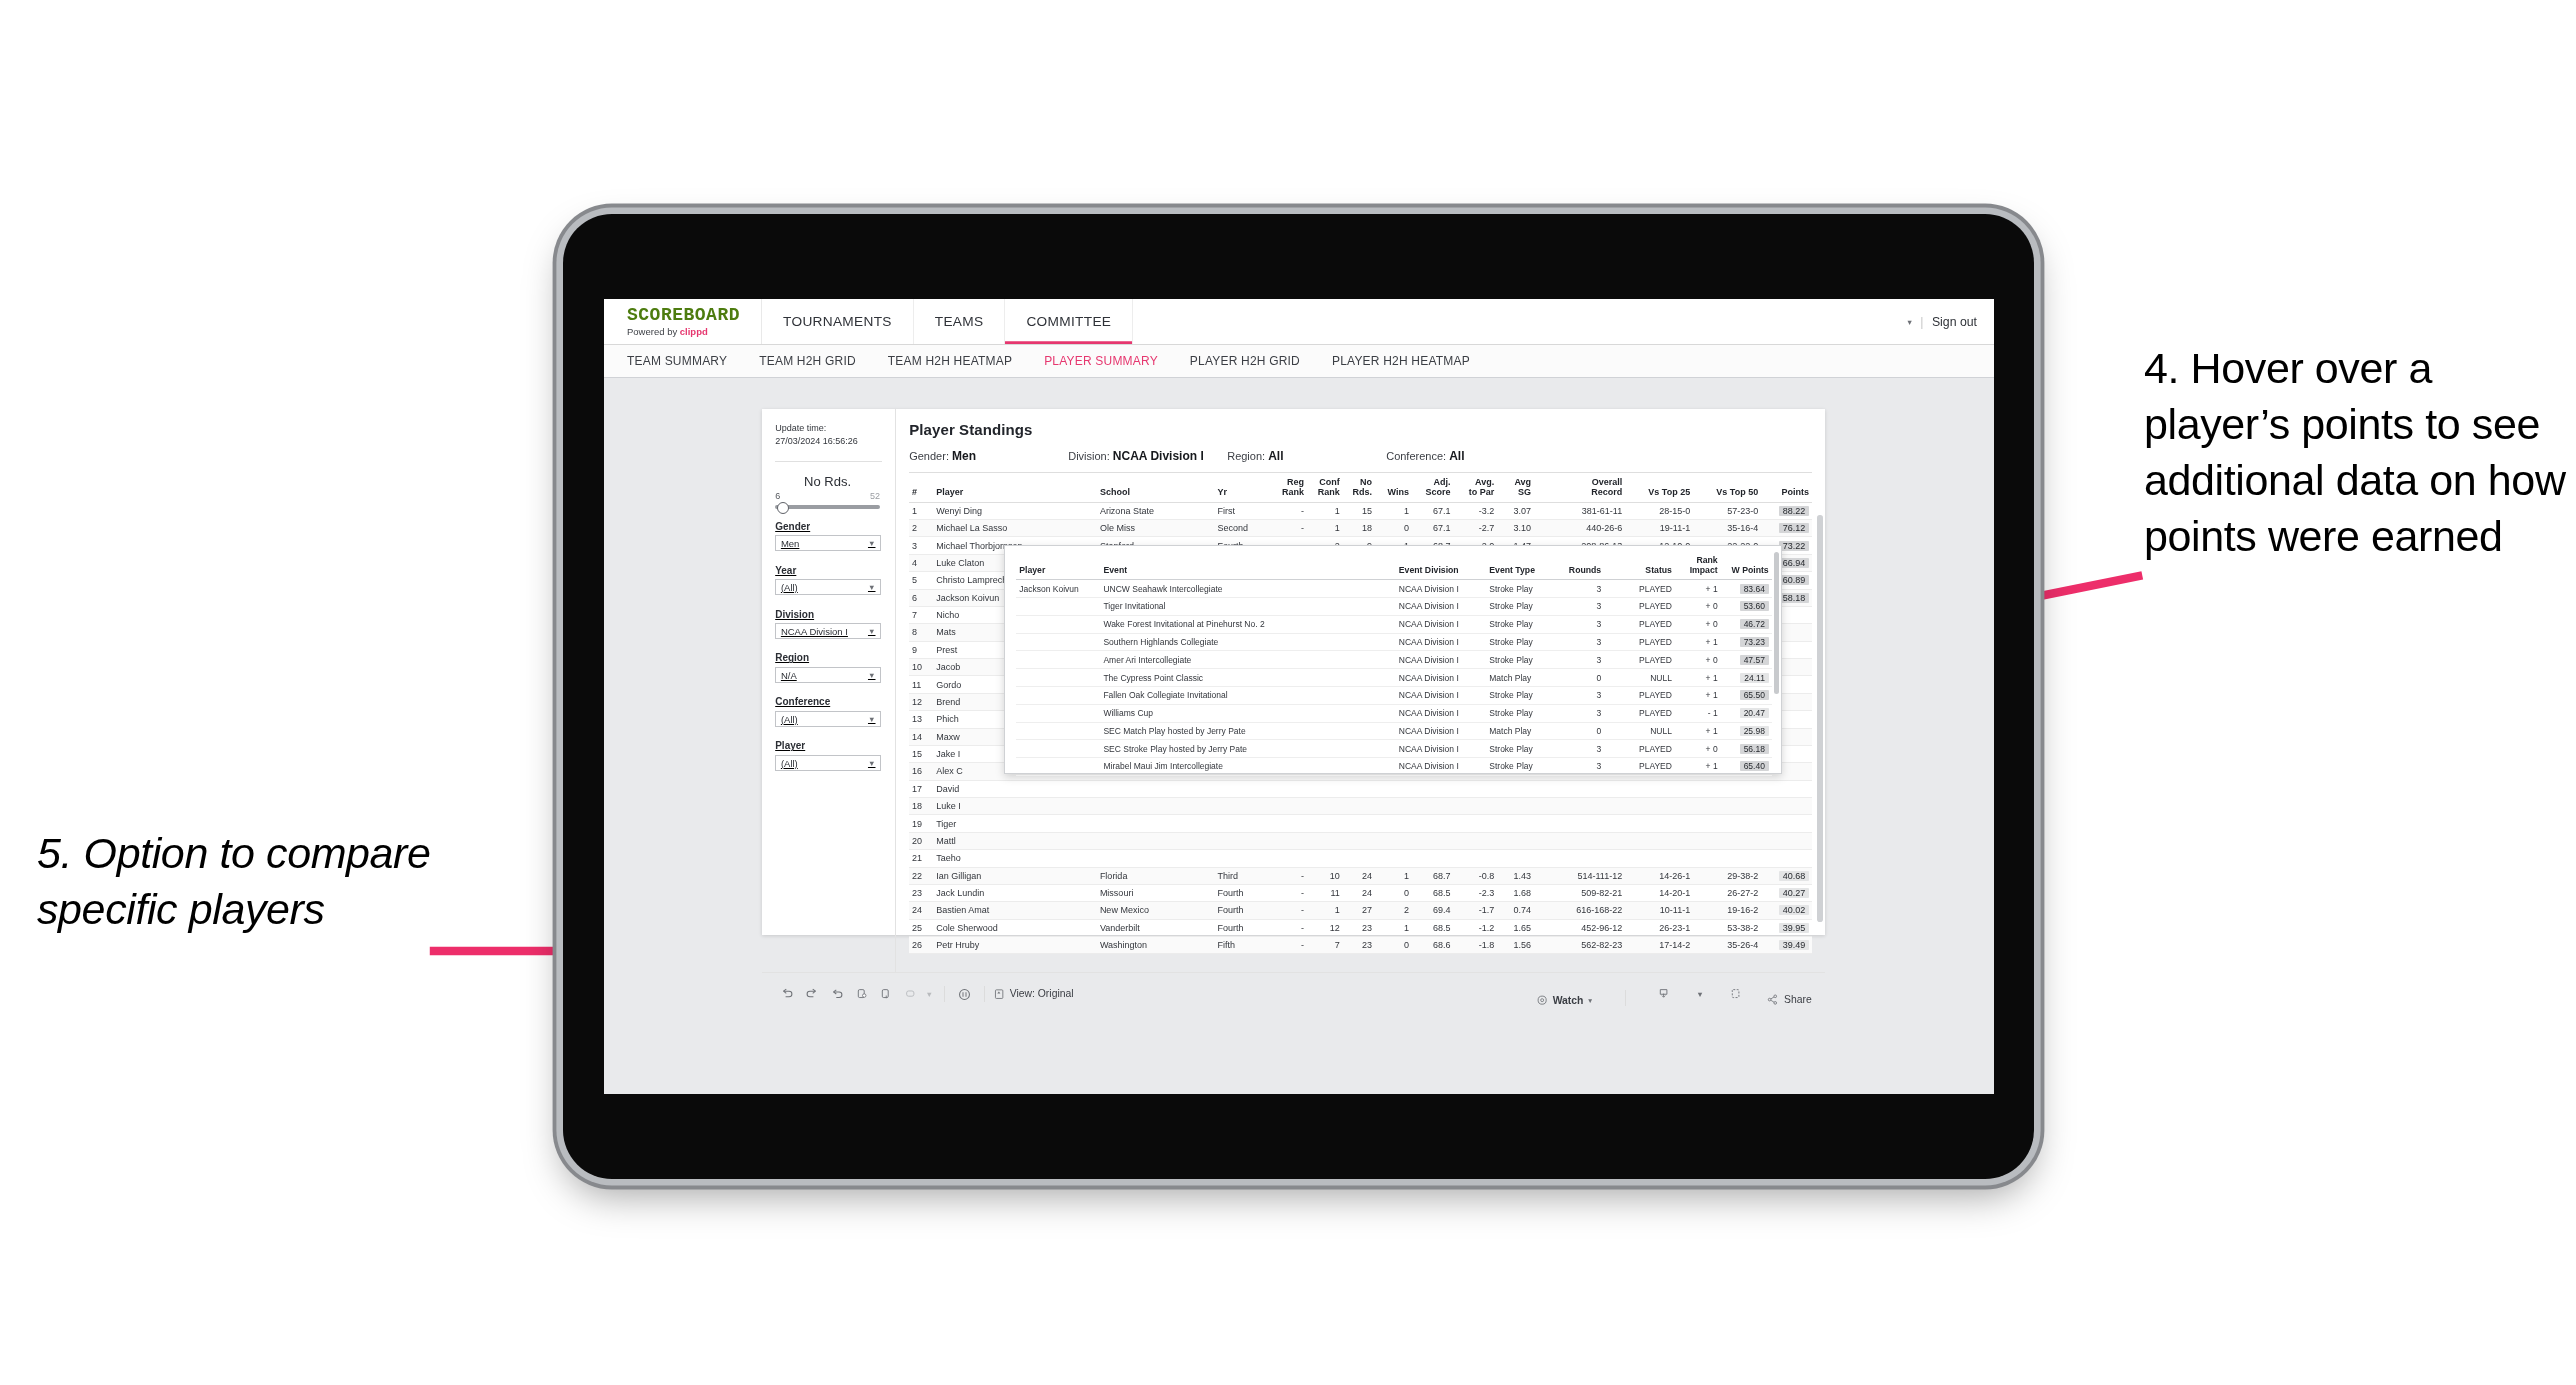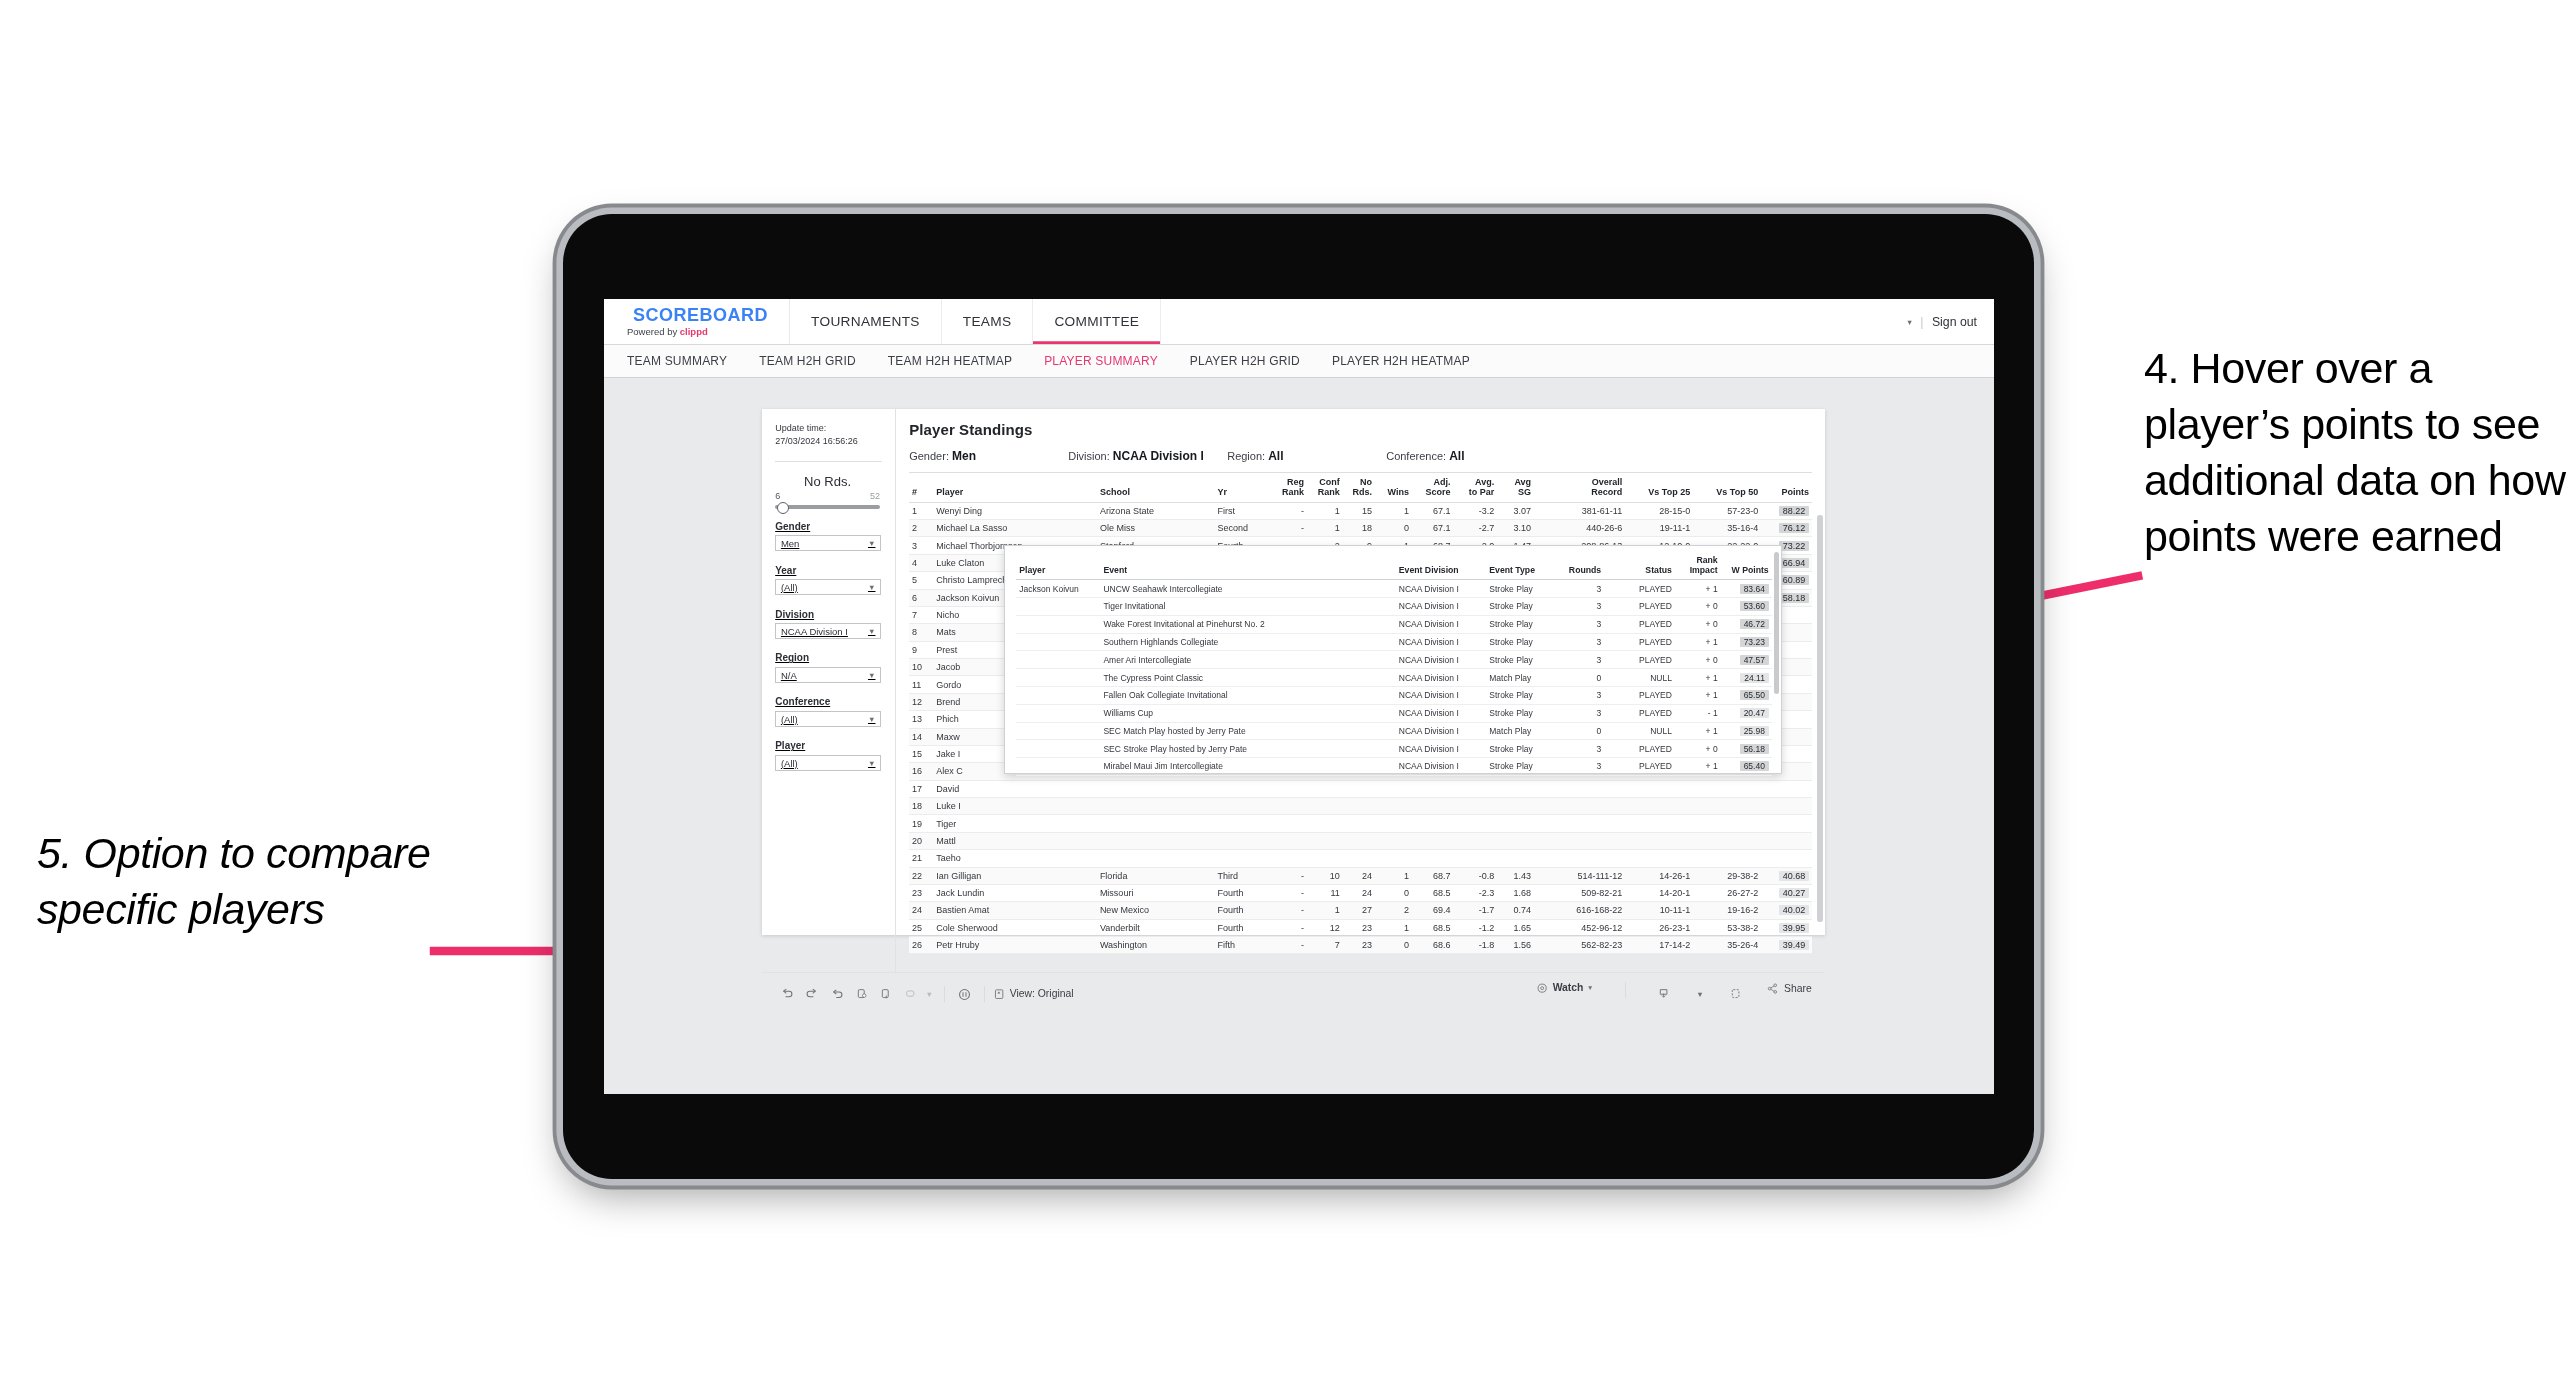--- a/index.html
+++ b/index.html
@@ -14,21 +14,21 @@
   #annot-left{left:37px;top:826px;width:397px;font-style:italic;}
   .arrow{position:absolute;}
   
   #tablet{position:absolute;left:563px;top:214px;width:1471px;height:965px;
     background:#0a0a0a;border-radius:49px;
     box-shadow:0 0 0 6.6px #b9bcc0, 0 0 0 10.4px #87898d, 0 17px 38px rgba(0,0,0,.35);}
   #screen{position:absolute;left:41px;top:85px;width:1390px;height:795px;background:#ffffff;overflow:hidden;}
   
   .appbar{height:45px;background:#fff;border-bottom:0.9px solid #d8d8d8;display:flex;align-items:stretch;}
   .brand{display:flex;flex-direction:column;justify-content:center;padding:0 21px 0 23px;border-right:0.9px solid #e9e9e9;}
-  .brand-title{font-family:Liberation Sans, sans-serif;font-weight:700;font-size:18px;letter-spacing:0.5px;color:#3b82f6;line-height:1;margin-left:6px;}
+  .brand-title{font-family:Liberation Mono, monospace;font-weight:700;font-size:18px;letter-spacing:0.5px;color:#4d7c0f;line-height:1;}
   .brand-sub{font-size:9.5px;color:#3c3f45;margin-top:2.8px;line-height:1;}
   .brand-sub b{color:#e6376f;font-weight:700;}
   .topnav{display:flex;align-items:stretch;}
   .topnav a{display:flex;align-items:center;padding:0 21px;font-size:13.7px;color:#2f3238;text-decoration:none;letter-spacing:0.3px;border-right:0.9px solid #ededed;}
   .topnav a.active{box-shadow:inset 0 -2.8px 0 #e6376f;}
   .topright{margin-left:auto;display:flex;align-items:center;gap:8.5px;padding-right:17px;font-size:12.3px;color:#2f3238;}
   .topright .sep{color:#c9c9c9;}
   .caret-s{font-size:8.5px;color:#6d7076;}
   
   .subnav{height:32px;background:#fbfbfb;border-bottom:0.9px solid #d0d2d6;display:flex;align-items:center;padding-left:23px;gap:32px;}
@@ -75,21 +75,21 @@
   .tooltip table{font-size:8.5px;}
   .tooltip thead th{border-top:none;border-bottom:0.9px solid #cfd1d4;padding-bottom:3.8px;font-size:8.7px;}
   .tooltip tbody td{border-bottom:0.9px solid #eeeeee;padding:3.4px 2.8px;}
   .tooltip tbody tr:nth-child(even){background:#fff;}
   .tt-scroll{position:absolute;right:1.9px;top:5.7px;width:4.7px;height:142px;background:#c8cacd;border-radius:2.8px;}
   
   .vtoolbar{height:42px;border-top:0.9px solid #e2e2e2;display:flex;align-items:center;padding:0 13.2px;gap:0;}
   .tb-ico{width:24.6px;height:24.6px;display:flex;align-items:center;justify-content:center;color:#6f7277;}
   .tb-sep{width:0.9px;height:16px;background:#dcdcdc;margin:0 7.6px;}
   .tb-txt{font-size:10.4px;color:#3b3e44;display:flex;align-items:center;gap:4.7px;}
-  .tb-right{margin-left:auto;display:flex;align-items:flex-start;gap:18px;}
+  .tb-right{margin-left:auto;display:flex;align-items:flex-end;gap:18px;}
   .vscroll{position:absolute;right:1.9px;top:106px;width:5.7px;height:407px;background:#cfd1d4;border-radius:2.8px;}
   
   svg{display:block;}
 </style>
 </head>
 <body>
 
 <div class="annot" id="annot-right">4. Hover over a player’s points to see additional data on how points were earned</div>
 <div class="annot" id="annot-left">5. Option to compare specific players</div>
 

